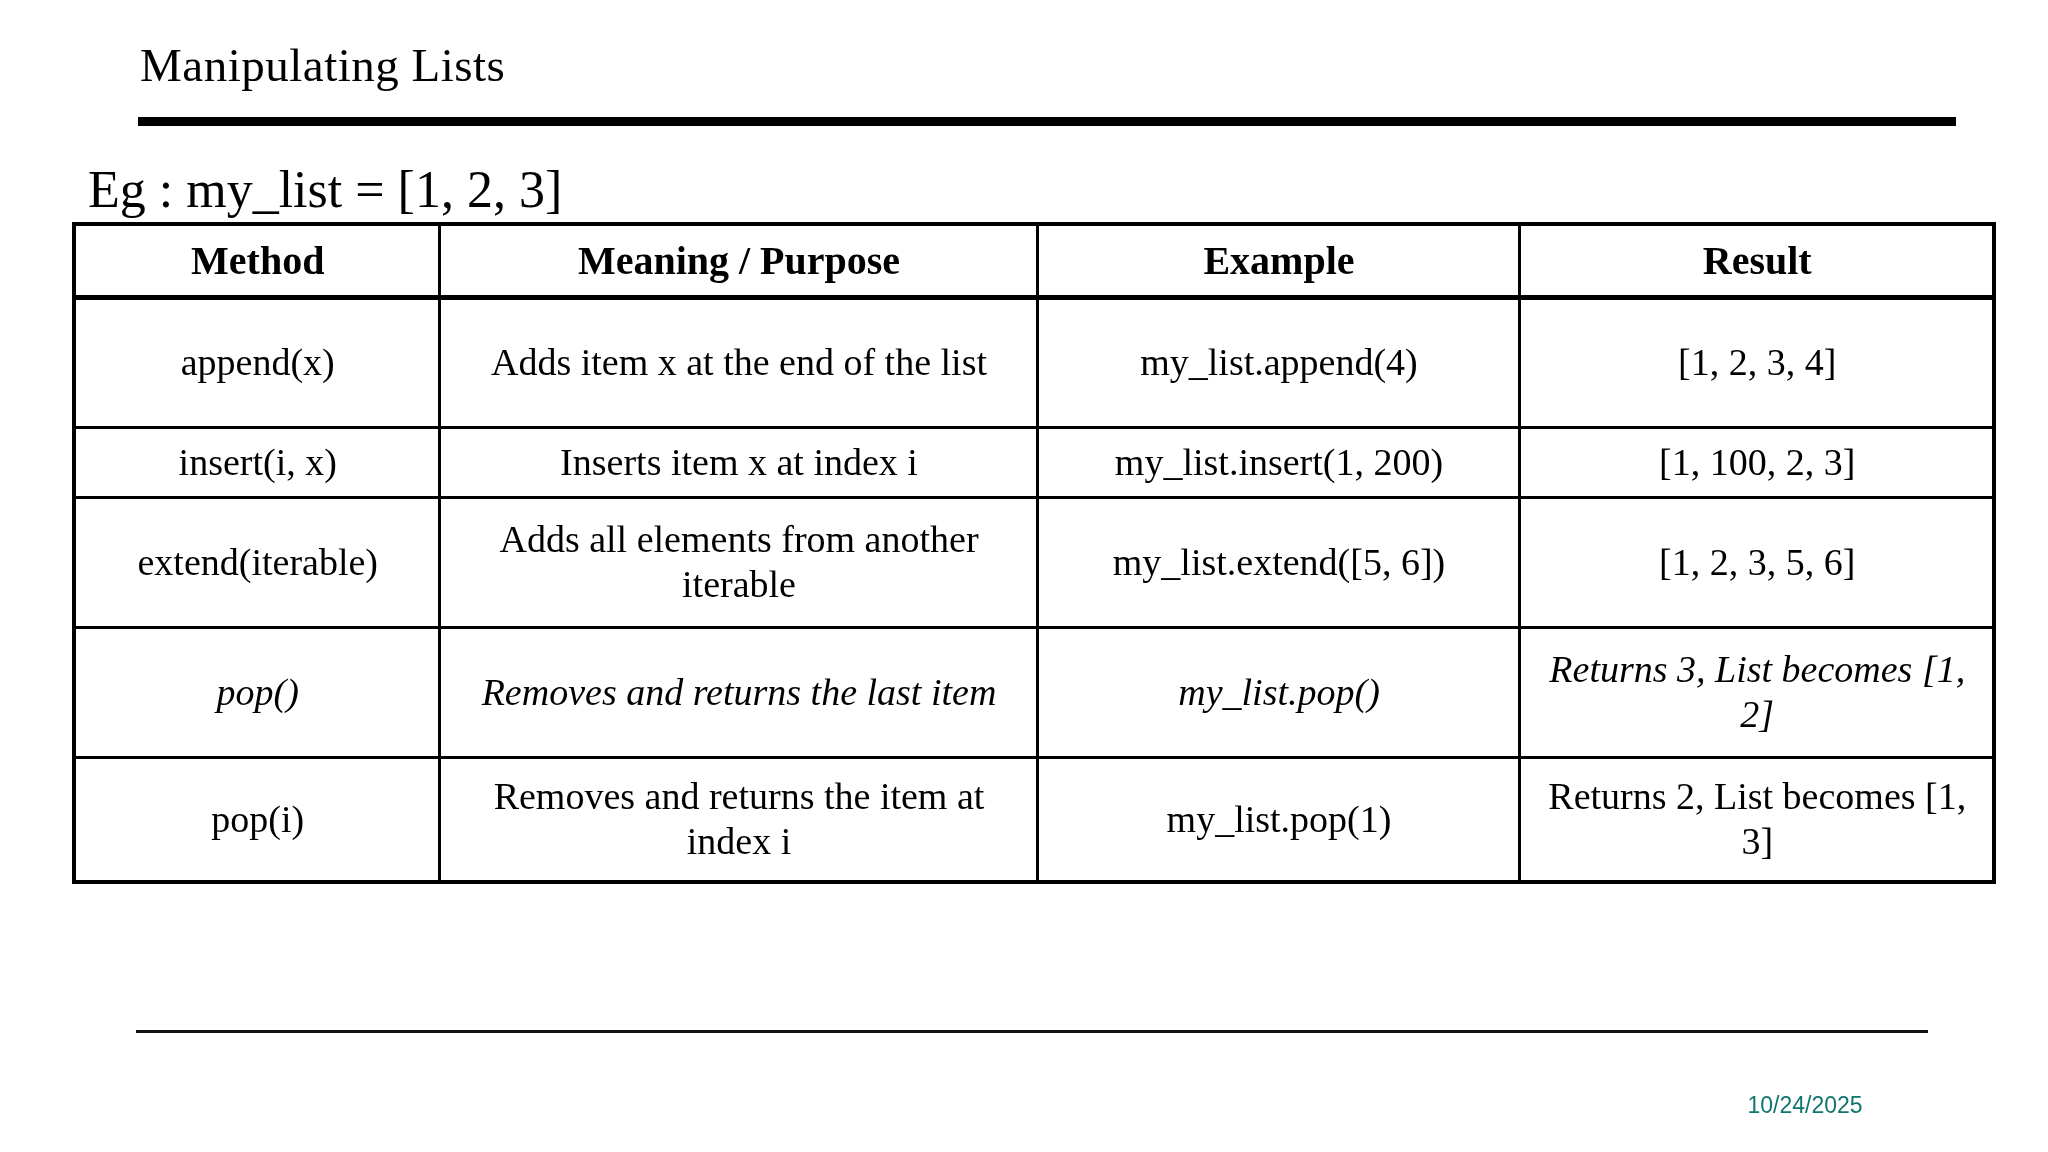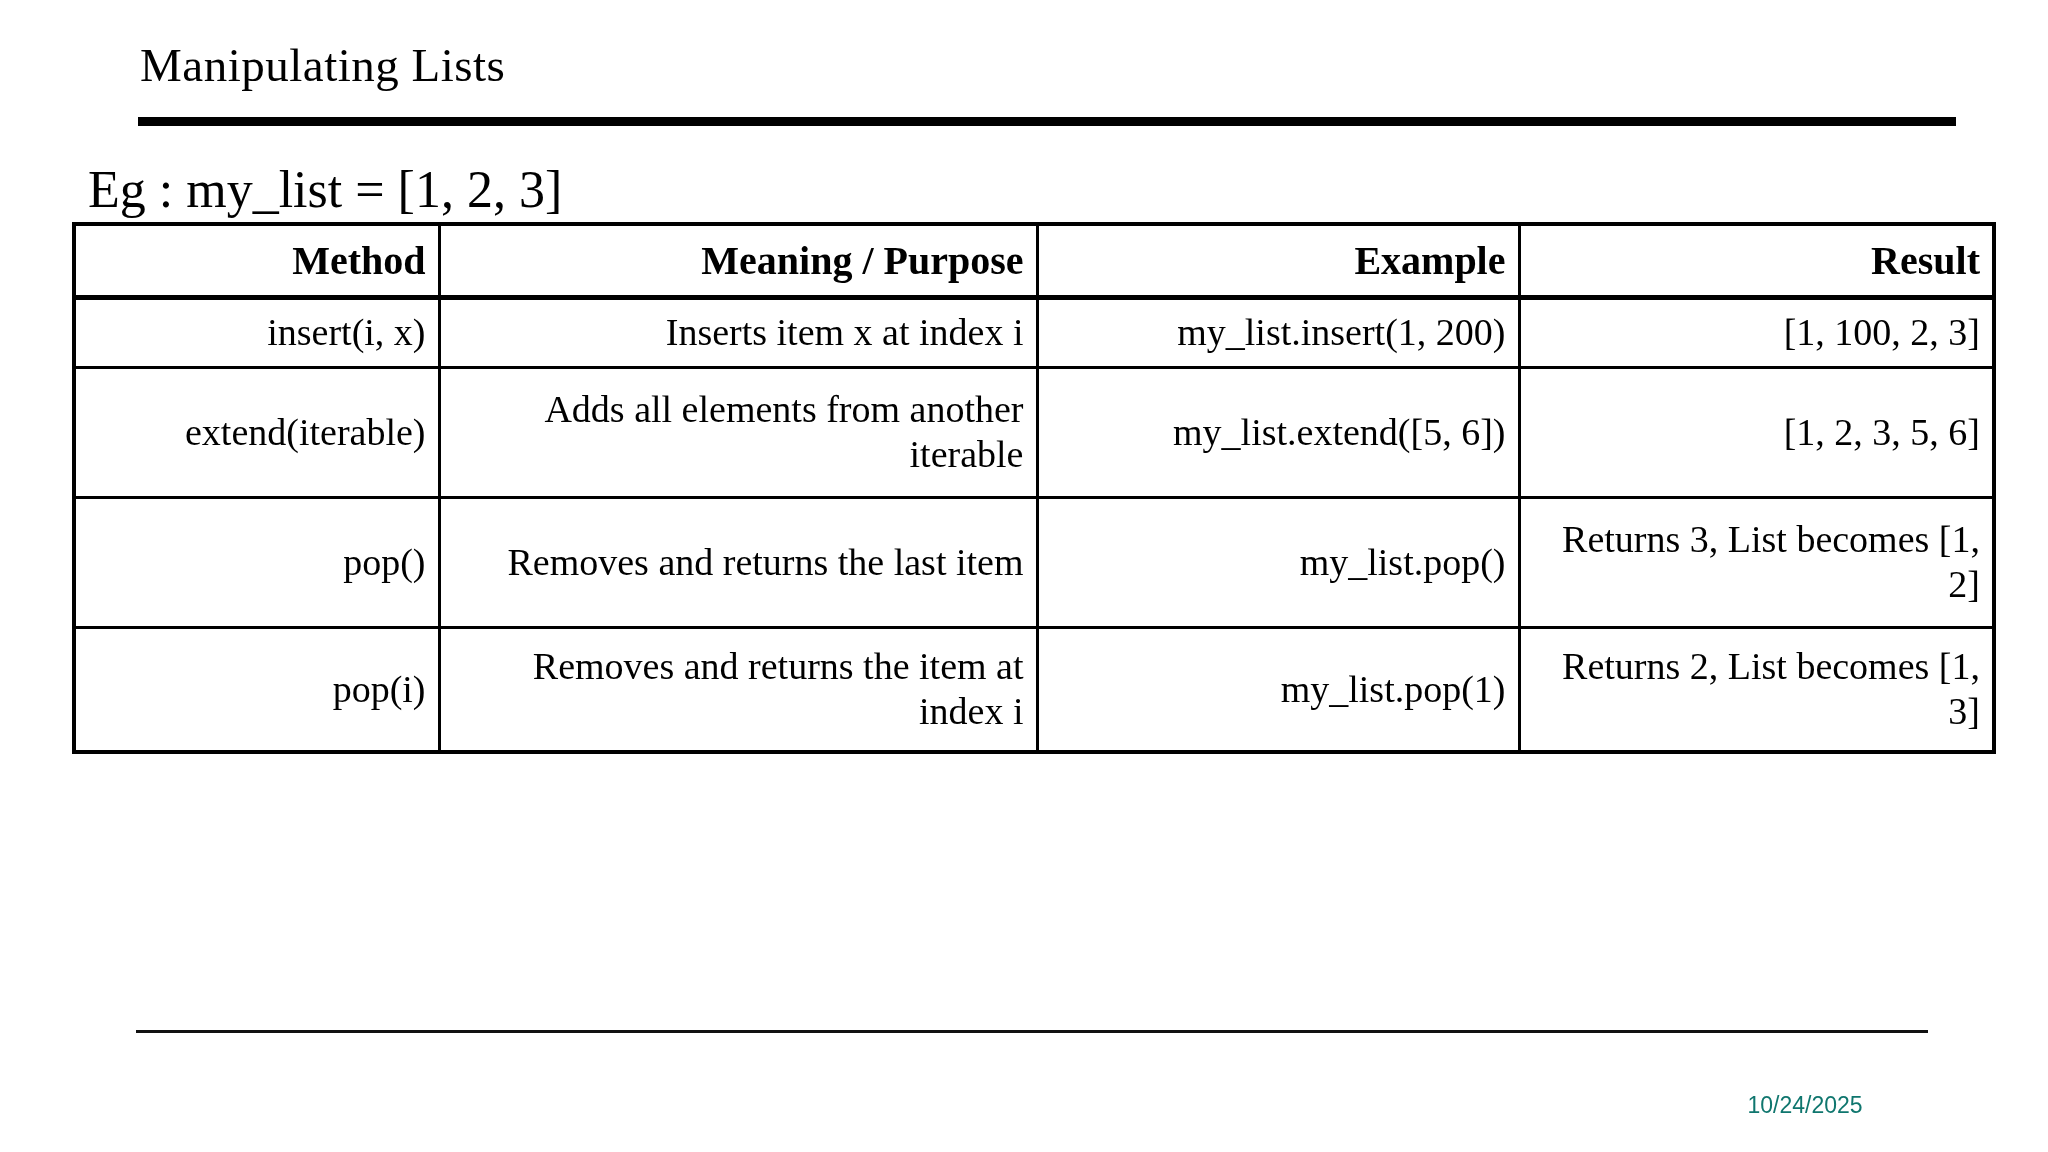--- a/index.html
+++ b/index.html
@@ -48,38 +48,38 @@
     width: 1920px;
     border-collapse: collapse;
     table-layout: fixed;
     font-size: 38px;
     line-height: 1.18;
   }
   table.methods th,
   table.methods td {
     border: 3px solid #000000;
     padding: 4px 12px 4px 14px;
-    text-align: right;
+    text-align: center;
     vertical-align: middle;
     overflow: hidden;
   }
   table.methods {
     border: 4px solid #000000;
   }
   table.methods thead th {
     font-weight: bold;
     font-size: 40px;
     border-bottom: 5px solid #000000;
   }
   tr.r-header  { height: 73px; }
   tr.r-append  { height: 130px; }
   tr.r-insert  { height: 70px; margin-top: 12px; }
   tr.r-extend  { height: 130px; }
   tr.r-remove  { height: 131px; }
-  tr.r-pop     { height: 130px; }
+  tr.r-pop     { height: 130px; font-style: italic; }
   tr.r-popi    { height: 125px; }
   .footer-rule {
     position: absolute;
     left: 136px;
     top: 1030px;
     width: 1792px;
     height: 3px;
     background: #111111;
   }
   .slide-date {
@@ -114,20 +114,26 @@
     </colgroup>
     <thead>
       <tr class="r-header">
         <th>Method</th>
         <th>Meaning / Purpose</th>
         <th>Example</th>
         <th>Result</th>
       </tr>
     </thead>
     <tbody>
+      <tr class="r-append">
+        <td>append(x)</td>
+        <td>Adds item x at the end of the list</td>
+        <td>my_list.append(4)</td>
+        <td>[1, 2, 3, 4]</td>
+      </tr>
       <tr class="r-insert">
         <td>insert(i, x)</td>
         <td>Inserts item x at index i</td>
         <td>my_list.insert(1, 200)</td>
         <td>[1, 100, 2, 3]</td>
       </tr>
       <tr class="r-extend">
         <td>extend(iterable)</td>
         <td>Adds all elements from another iterable</td>
         <td>my_list.extend([5, 6])</td>

